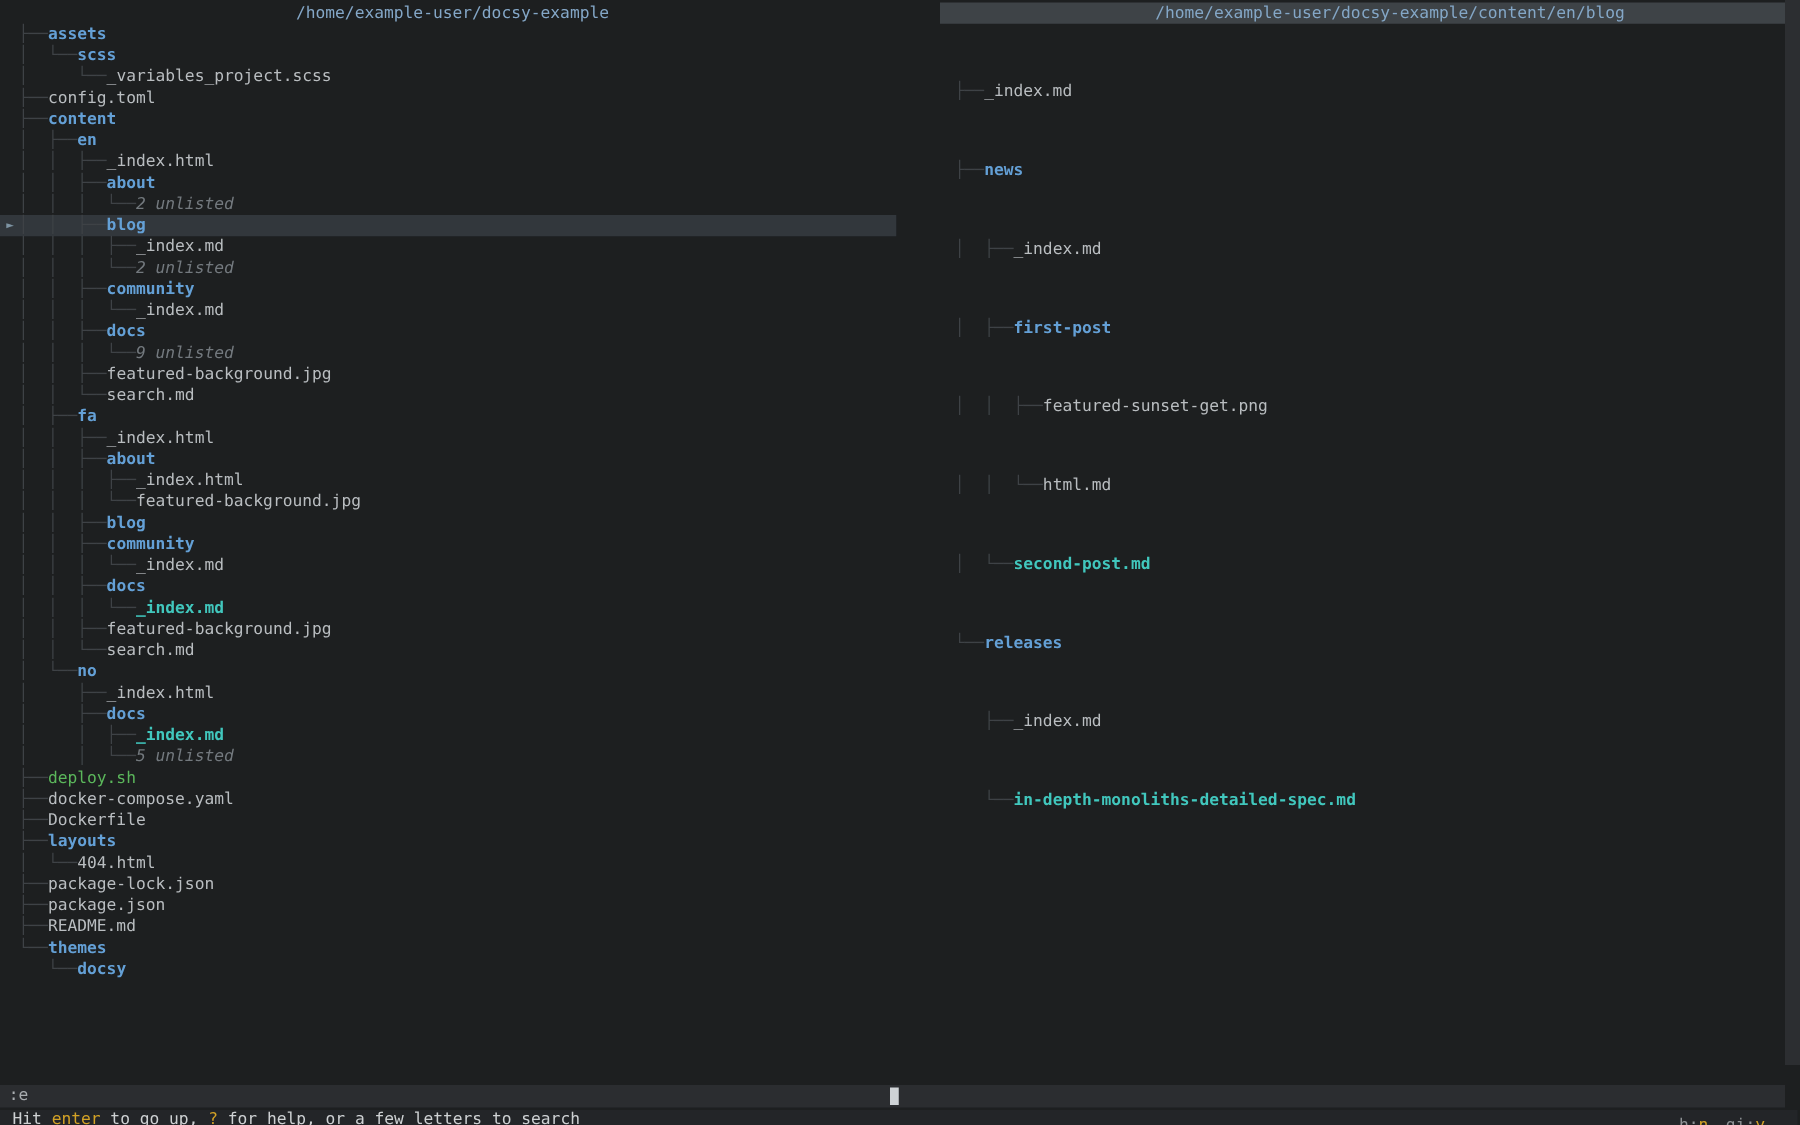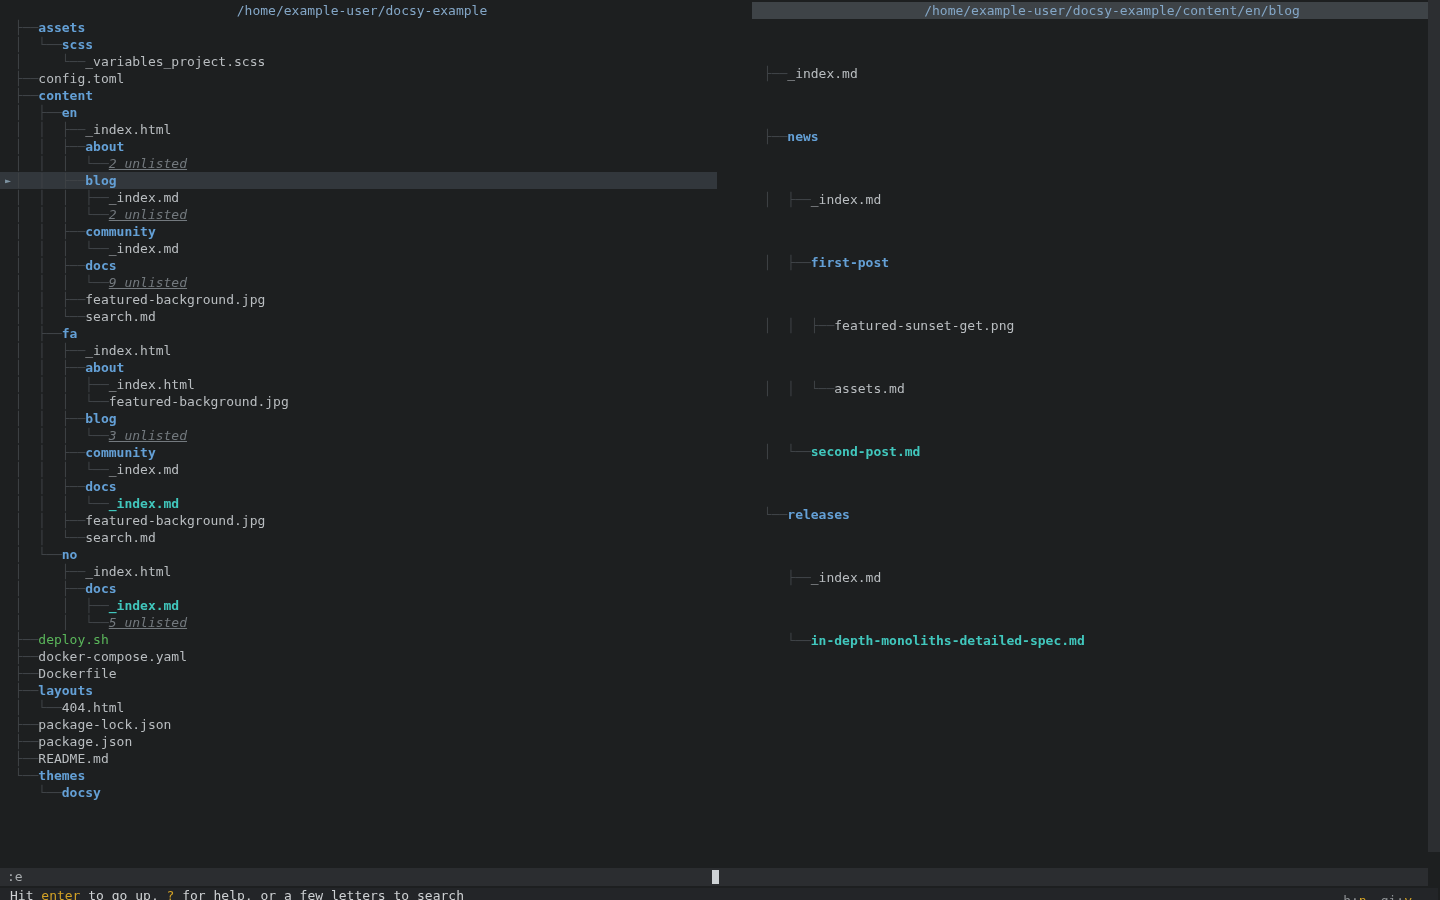--- a/index.html
+++ b/index.html
@@ -22,21 +22,21 @@
   .panel-right .panel-title{background:var(--titlebar);padding-left:4px;}
   .tree .row{height:17px;line-height:17px;white-space:pre;position:relative;padding-left:7px;}
   .panel-right .tree .row{padding-left:4px;margin-top:46px;}
   .row.selected{background:var(--selbg);}
   .sel-arrow{position:absolute;left:5px;top:0;color:var(--arrow);font-size:10px;line-height:17px;}
   .prefix{color:var(--guide);}
   .dir{color:var(--dir);font-weight:bold;}
   .file{color:var(--file);}
   .exec{color:var(--exec);}
   .match{color:var(--match);font-weight:bold;}
-  .unlisted{color:var(--unlisted);font-style:italic;text-decoration:underline;}
+  .unlisted{color:var(--unlisted);font-style:italic;}
   .scrollbar{position:absolute;left:1428px;top:0;width:12px;height:852px;background:var(--scroll);}
   .status-bar{position:absolute;left:0;top:852px;width:1428px;height:16px;line-height:16px;
     background:var(--statusbg);padding-left:10px;white-space:pre;color:var(--statustext);margin-top:36px;}
   .status-bar .key{color:var(--gold);}
   .input-bar{position:absolute;left:0;top:868px;width:1428px;height:18px;line-height:18px;
     background:var(--inputbg);white-space:pre;}
   .input-value{position:absolute;left:7px;top:0;color:var(--inputtext);}
   .input-cursor{position:absolute;left:712px;top:2px;width:7px;height:14px;background:var(--cursor);}
   .flags{position:absolute;right:16px;top:0;margin-top:24px;}
   .flag-label{color:var(--flaglabel);}
@@ -68,21 +68,20 @@
         <div class="row"><span class="prefix"> │  │  ├──</span><span class="dir">docs</span></div>
         <div class="row"><span class="prefix"> │  │  │  └──</span><span class="unlisted">9 unlisted</span></div>
         <div class="row"><span class="prefix"> │  │  ├──</span><span class="file">featured-background.jpg</span></div>
         <div class="row"><span class="prefix"> │  │  └──</span><span class="file">search.md</span></div>
         <div class="row"><span class="prefix"> │  ├──</span><span class="dir">fa</span></div>
         <div class="row"><span class="prefix"> │  │  ├──</span><span class="file">_index.html</span></div>
         <div class="row"><span class="prefix"> │  │  ├──</span><span class="dir">about</span></div>
         <div class="row"><span class="prefix"> │  │  │  ├──</span><span class="file">_index.html</span></div>
         <div class="row"><span class="prefix"> │  │  │  └──</span><span class="file">featured-background.jpg</span></div>
         <div class="row"><span class="prefix"> │  │  ├──</span><span class="dir">blog</span></div>
-        <div class="row"><span class="prefix"> │  │  │  └──</span><span class="unlisted">3 unlisted</span></div>
         <div class="row"><span class="prefix"> │  │  ├──</span><span class="dir">community</span></div>
         <div class="row"><span class="prefix"> │  │  │  └──</span><span class="file">_index.md</span></div>
         <div class="row"><span class="prefix"> │  │  ├──</span><span class="dir">docs</span></div>
         <div class="row"><span class="prefix"> │  │  │  └──</span><span class="match">_index.md</span></div>
         <div class="row"><span class="prefix"> │  │  ├──</span><span class="file">featured-background.jpg</span></div>
         <div class="row"><span class="prefix"> │  │  └──</span><span class="file">search.md</span></div>
         <div class="row"><span class="prefix"> │  └──</span><span class="dir">no</span></div>
         <div class="row"><span class="prefix"> │     ├──</span><span class="file">_index.html</span></div>
         <div class="row"><span class="prefix"> │     ├──</span><span class="dir">docs</span></div>
         <div class="row"><span class="prefix"> │     │  ├──</span><span class="match">_index.md</span></div>
@@ -101,21 +100,21 @@
   </div>
 
   <div class="panel panel-right">
     <div class="panel-title">/home/example-user/docsy-example/content/en/blog</div>
     <div class="tree" id="right-tree">
         <div class="row"><span class="prefix"> ├──</span><span class="file">_index.md</span></div>
         <div class="row"><span class="prefix"> ├──</span><span class="dir">news</span></div>
         <div class="row"><span class="prefix"> │  ├──</span><span class="file">_index.md</span></div>
         <div class="row"><span class="prefix"> │  ├──</span><span class="dir">first-post</span></div>
         <div class="row"><span class="prefix"> │  │  ├──</span><span class="file">featured-sunset-get.png</span></div>
-        <div class="row"><span class="prefix"> │  │  └──</span><span class="file">assets.md</span></div>
+        <div class="row"><span class="prefix"> │  │  └──</span><span class="file">html.md</span></div>
         <div class="row"><span class="prefix"> │  └──</span><span class="match">second-post.md</span></div>
         <div class="row"><span class="prefix"> └──</span><span class="dir">releases</span></div>
         <div class="row"><span class="prefix">    ├──</span><span class="file">_index.md</span></div>
         <div class="row"><span class="prefix">    └──</span><span class="match">in-depth-monoliths-detailed-spec.md</span></div>
       </div>
   </div>
 
   <div class="scrollbar"></div>
 
   <div class="status-bar" id="status-bar"><span class="text">Hit </span><span class="key">enter</span><span class="text"> to go up, </span><span class="key">?</span><span class="text"> for help, or a few letters to search</span></div>

